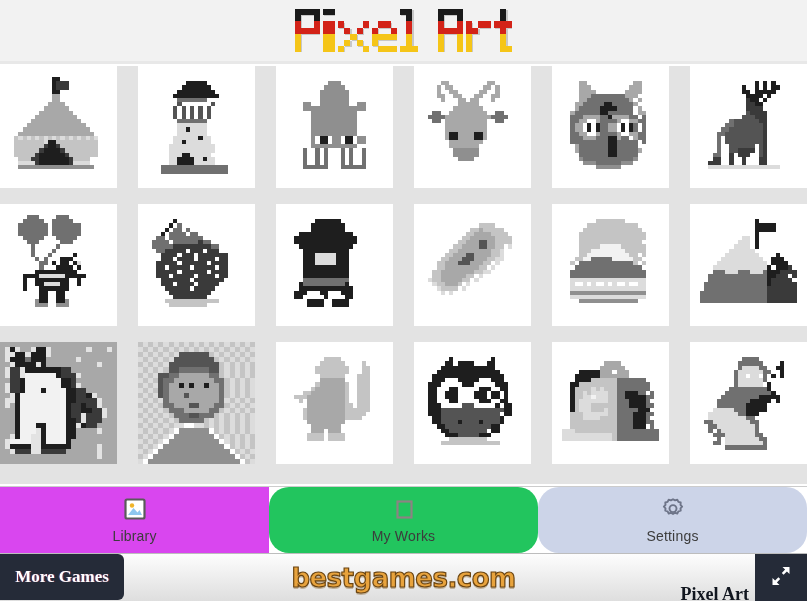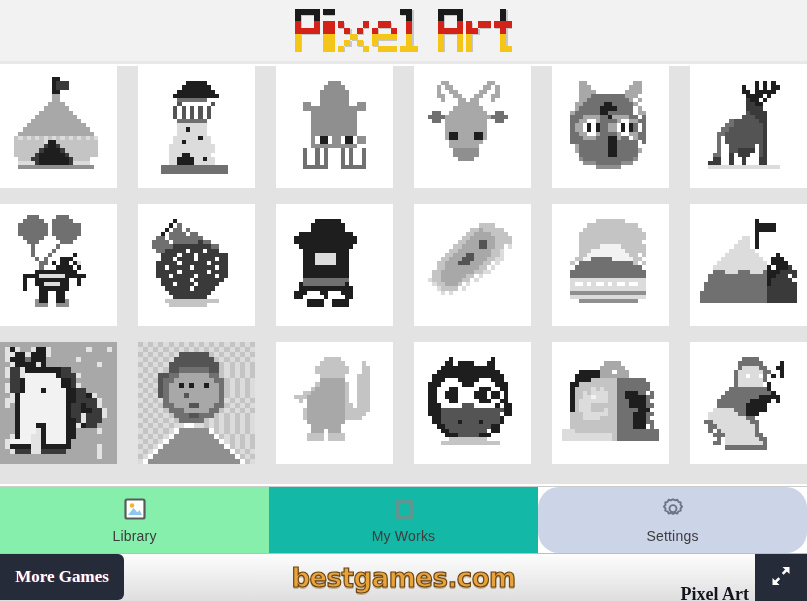--- a/index.html
+++ b/index.html
@@ -62,22 +62,22 @@
     border-top: 1px solid #cccccc;
   }
   .tab {
     flex: 1 1 0;
     display: flex; flex-direction: column;
     align-items: center; justify-content: center;
     gap: 6px;
     cursor: pointer;
     height: 100%;
   }
-  .tab-library  { background: #86efac; }
-  .tab-myworks  { background: #14b8a6; }
+  .tab-library  { background: #d946ef; }
+  .tab-myworks  { background: #22c55e; border-radius: 20px; }
   .tab-settings { background: #ccd4e8; border-radius: 21px; }
   .tab-icon { height: 26px; display:flex; align-items:center; justify-content:center; }
   .tab-label { font-size: 14px; color: #3c3c3c; letter-spacing: .2px; }
 
   
   .footer {
     position: absolute; left: 0; top: 553px; width: 807px; height: 48px;
     background: linear-gradient(#fdfdfd, #dedede);
     border-top: 1px solid #bdbdbd;
     display: flex; align-items: center;

